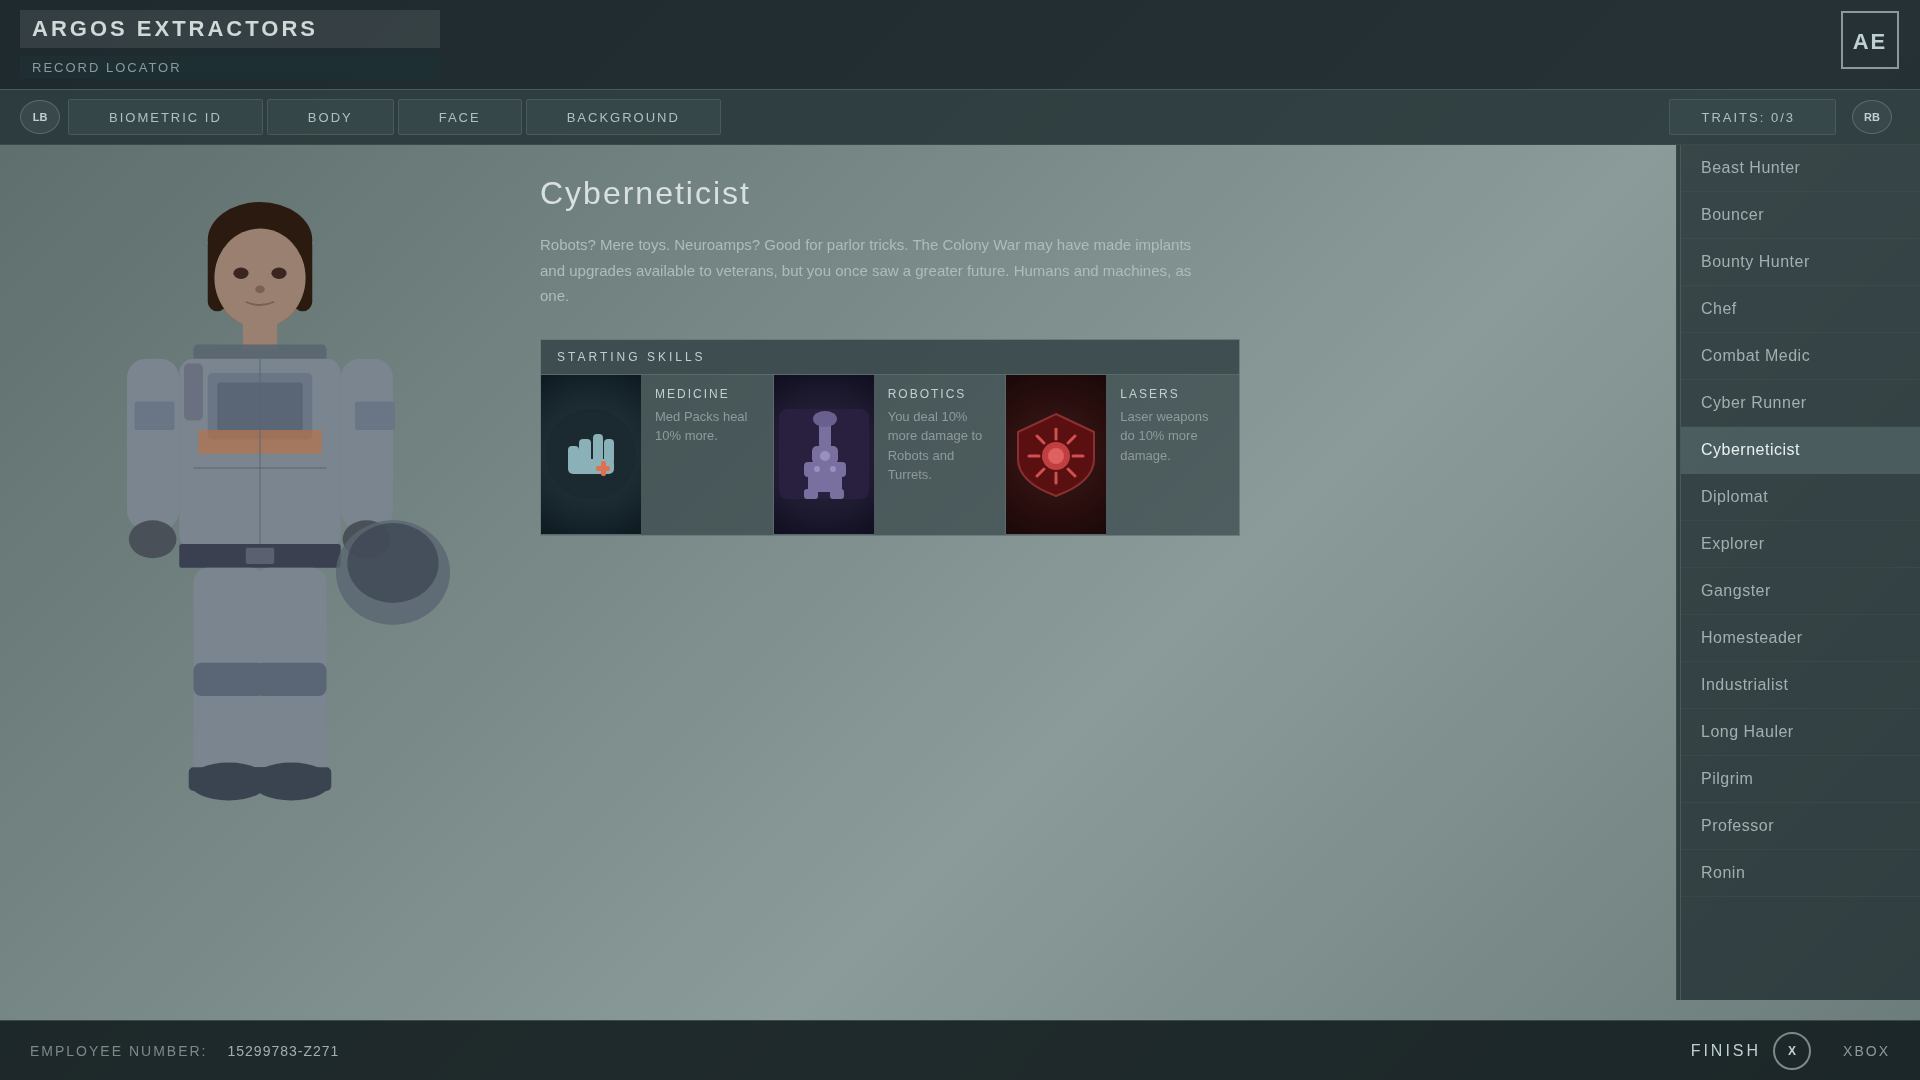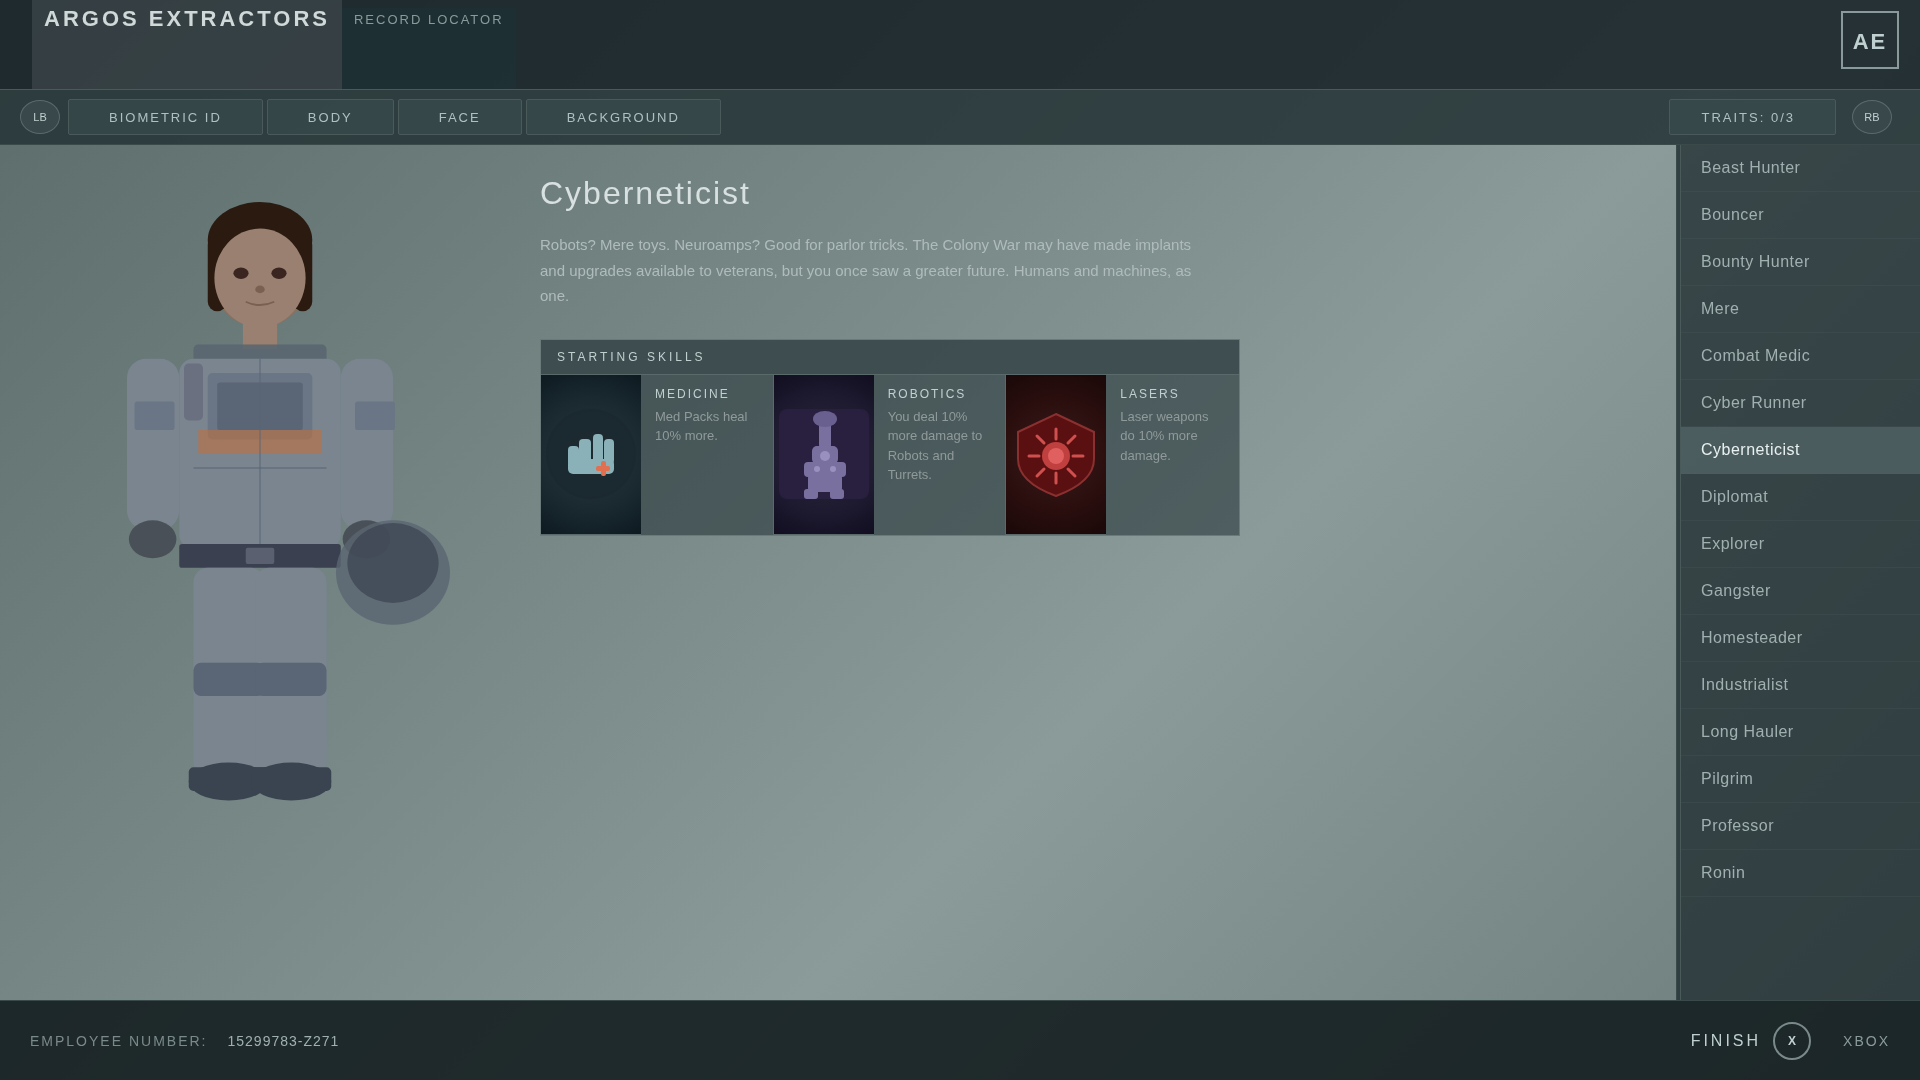--- a/index.html
+++ b/index.html
@@ -28,23 +28,23 @@
       right: 0;
       height: 90px;
       background: rgba(20, 30, 35, 0.85);
       display: flex;
       align-items: stretch;
       border-bottom: 1px solid #4a5a5a;
     }
 
     .header-title-block {
       display: flex;
-      flex-direction: row;
+      flex-direction: column;
       justify-content: center;
-      padding: 0 32px;
+      padding: 0 20px;
       min-width: 460px;
     }
 
     .header-title {
       font-size: 22px;
       font-weight: bold;
       letter-spacing: 3px;
       color: #d0d8d8;
       text-transform: uppercase;
       background: rgba(180, 190, 190, 0.15);
@@ -85,21 +85,21 @@
       border-bottom: 1px solid #3a4a4a;
     }
 
     .nav-btn {
       width: 40px;
       height: 34px;
       background: rgba(60, 75, 78, 0.8);
       border: 1px solid #5a6a6a;
       color: #c0d0d0;
       font-size: 11px;
-      font-weight: normal;
+      font-weight: bold;
       display: flex;
       align-items: center;
       justify-content: center;
       border-radius: 50%;
       cursor: pointer;
       margin-right: 8px;
     }
 
     .nav-tab {
       height: 36px;
@@ -296,21 +296,21 @@
       background: rgba(40, 55, 58, 0.9);
       border-left: 1px solid #3a4a4a;
     }
 
     
     .bottom-bar {
       position: absolute;
       bottom: 0;
       left: 0;
       right: 0;
-      height: 80px;
+      height: 60px;
       background: rgba(20, 30, 32, 0.9);
       border-top: 1px solid #3a4a4a;
       display: flex;
       align-items: center;
       padding: 0 30px;
     }
 
     .employee-label {
       font-size: 14px;
       letter-spacing: 2px;
@@ -545,21 +545,21 @@
     </div>
   </div>
 
   <div class="scrollbar-divider"></div>
 
   <div class="sidebar">
 
   <div class="sidebar-item">Beast Hunter</div>
       <div class="sidebar-item">Bouncer</div>
       <div class="sidebar-item">Bounty Hunter</div>
-      <div class="sidebar-item">Mere</div>
+      <div class="sidebar-item">Chef</div>
       <div class="sidebar-item">Combat Medic</div>
       <div class="sidebar-item">Cyber Runner</div>
       <div class="sidebar-item selected">Cyberneticist</div>
       <div class="sidebar-item">Diplomat</div>
       <div class="sidebar-item">Explorer</div>
       <div class="sidebar-item">Gangster</div>
       <div class="sidebar-item">Homesteader</div>
       <div class="sidebar-item">Industrialist</div>
       <div class="sidebar-item">Long Hauler</div>
       <div class="sidebar-item">Pilgrim</div>

